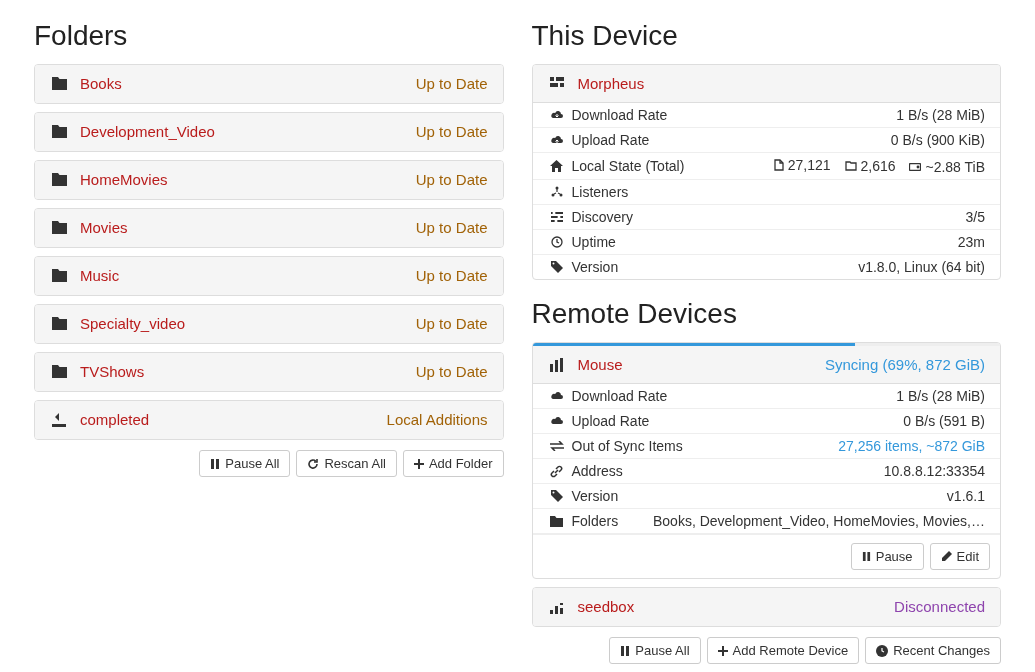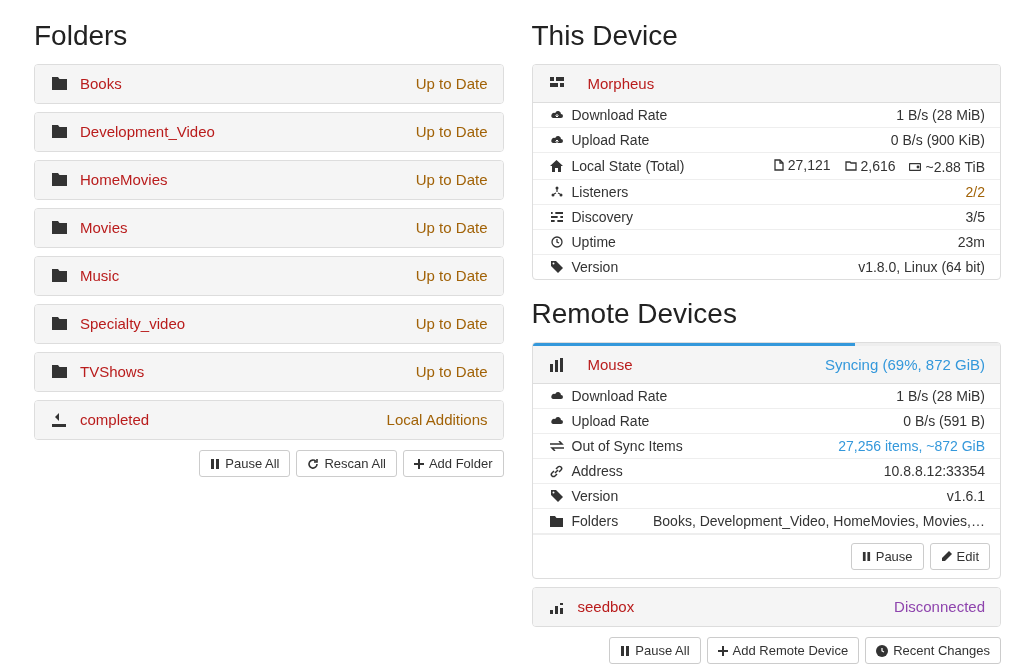--- a/index.html
+++ b/index.html
@@ -43,21 +43,21 @@
   }
   .panel-header .title {
     flex: 1;
     font-size: 15px;
     color: #b91c1c;
   }
   .panel-header .status { font-size: 15px; white-space: nowrap; }
   .green { color: #a16207; }
   .blue  { color: #3498db; }
   .purple{ color: #8e44ad; }
-  .panel-open .panel-header { border-bottom-color: #ddd; gap: 10px; }
+  .panel-open .panel-header { border-bottom-color: #ddd; }
   .panel-body { padding: 0; }
   .row {
     display: flex;
     align-items: center;
     padding: 4px 15px;
     border-bottom: 1px solid #eee;
     min-height: 22px;
     font-size: 14px;
   }
   .row:last-child { border-bottom: none; }
@@ -303,21 +303,20 @@
         <div class="row">
           <span class="row-icon">
             <svg width="12" height="12" viewBox="0 0 12 12" fill="currentColor">
                 <circle cx="6" cy="2" r="1.5"></circle>
                 <circle cx="2" cy="9" r="1.5"></circle>
                 <circle cx="10" cy="9" r="1.5"></circle>
                 <path d="M6 3v3M5 7l-2 1M7 7l2 1" stroke="currentColor" stroke-width="1.2"></path>
               </svg>
           </span>
           <span class="row-label">Listeners</span>
-          <span class="row-value green">2/2</span>
         </div>
         <div class="row">
           <span class="row-icon">
             <svg width="12" height="12" viewBox="0 0 12 12" fill="currentColor">
                 <rect y="1" width="12" height="2"></rect>
                 <rect y="5" width="12" height="2"></rect>
                 <rect y="9" width="12" height="2"></rect>
                 <circle cx="3" cy="2" r="1.5" fill="#fff"></circle>
                 <circle cx="8" cy="6" r="1.5" fill="#fff"></circle>
                 <circle cx="5" cy="10" r="1.5" fill="#fff"></circle>

